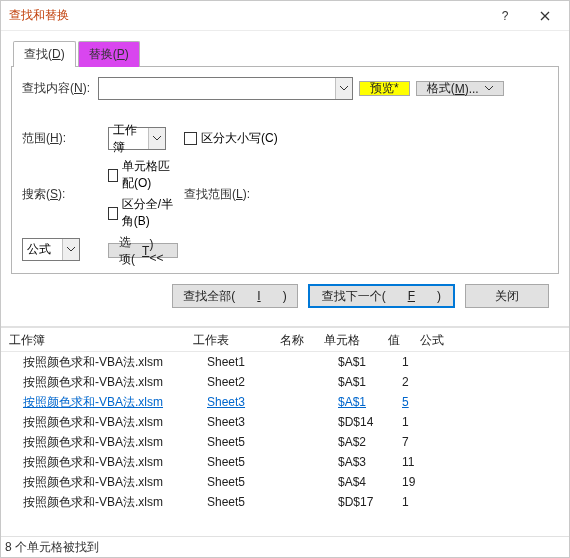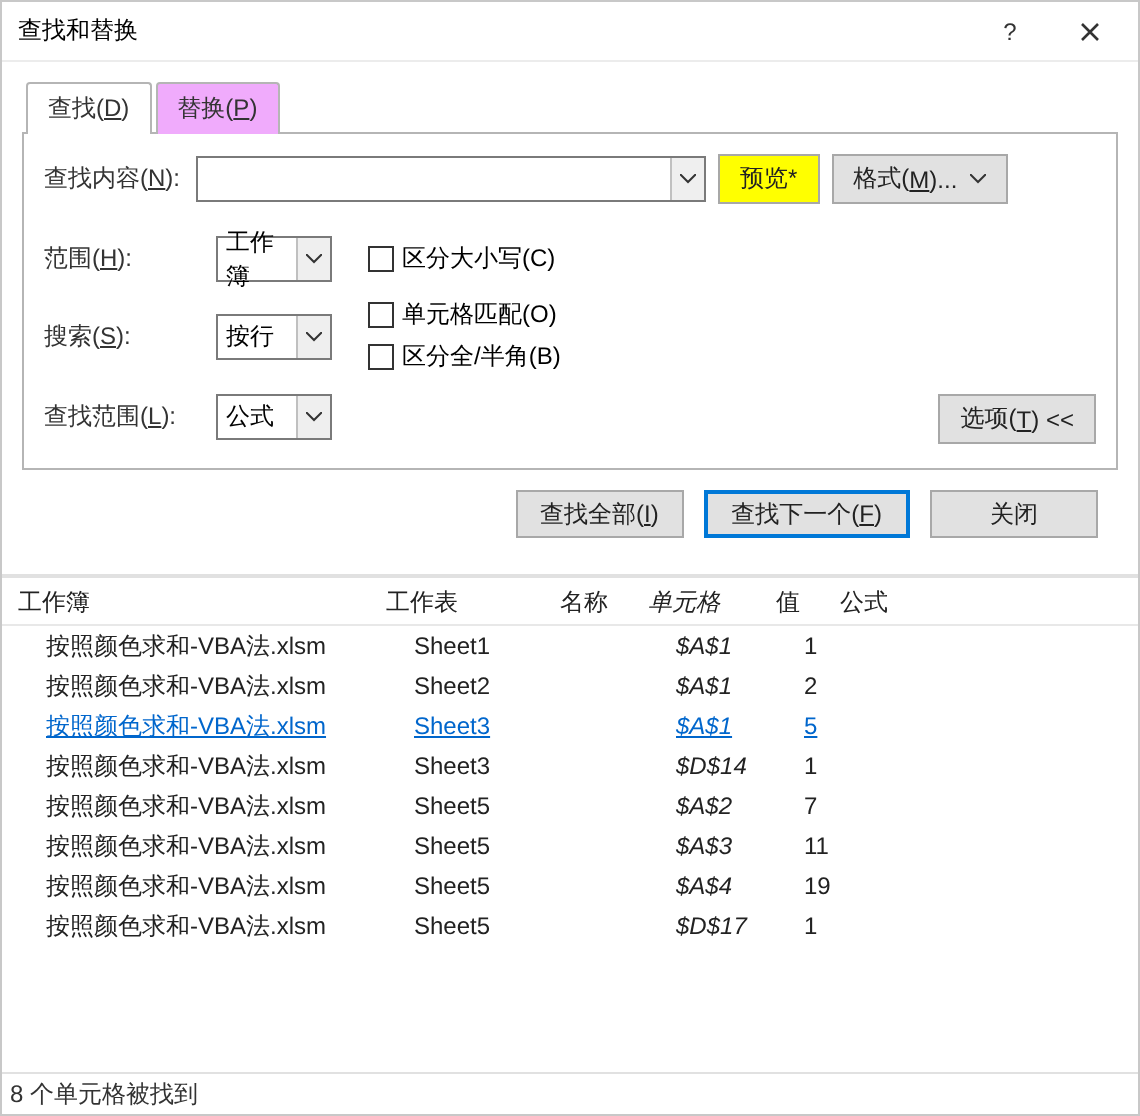--- a/index.html
+++ b/index.html
@@ -1,68 +1,68 @@
 <!DOCTYPE html>
 <html><head>
 <meta charset="utf-8">
 <style>
   * { box-sizing: border-box; margin: 0; padding: 0; font-family: "Microsoft YaHei", "SimSun", Arial, sans-serif; font-size: 12px; }
   html, body { width: 570px; height: 558px; background: #fff; overflow: hidden; }
   .dialog { width: 570px; height: 558px; border: 1px solid #c8c8c8; background: #fff; display: flex; flex-direction: column; }
   .titlebar { height: 30px; background: #fff; border-bottom: 1px solid #ececec; display: flex; align-items: center; padding: 0 4px 0 8px; }
-  .titlebar .title { flex: 1; color: #000000; }
+  .titlebar .title { flex: 1; color: #c2410c; }
   .titlebar .sysbtn { width: 40px; height: 26px; display: flex; align-items: center; justify-content: center; color: #333; cursor: default; }
   .upper { padding: 8px 10px 8px 10px; border-bottom: 1px solid #e1e1e1; }
   .tabs { position: relative; height: 28px; border-bottom: 1px solid #b5b5b5; display: flex; align-items: flex-end; gap: 2px; padding-left: 2px; }
-  .tab { border: 1px solid #b5b5b5; border-bottom: none; background: #f0abfc; padding: 4px 10px 4px 10px; border-radius: 2px 2px 0 0; cursor: default; margin-bottom: -1px; color: #333; }
+  .tab { border: 1px solid #b5b5b5; border-bottom: none; background: #d946ef; padding: 4px 10px 4px 10px; border-radius: 2px 2px 0 0; cursor: default; margin-bottom: -1px; color: #333; }
   .tab.active { background: #fff; text-align: center; }
   .tab .mn { text-decoration: underline; }
   .panel { border: 1px solid #b5b5b5; border-top: none; padding: 10px 10px 12px 10px; }
   
   .row { display: flex; align-items: center; gap: 6px; margin-bottom: 8px; }
   .lbl { width: 70px; color: #333; }
   .lbl .mn { text-decoration: underline; }
   .combo { height: 23px; border: 1px solid #7a7a7a; background: #fff; display: flex; align-items: stretch; }
   .combo.big { flex: 1; max-width: 255px; }
   .combo.small { width: 58px; }
   .combo .txt { flex: 1; padding: 0 4px; display: flex; align-items: center; }
   .combo .dd { width: 17px; border-left: 1px solid #c0c0c0; background: #efefef; display: flex; align-items: center; justify-content: center; }
   .dd svg { width: 8px; height: 5px; }
   
-  .btn { height: 25px; border: 1px solid #a8a8a8; background: #e1e1e1; padding: 0 10px; display: inline-flex; align-items: center; justify-content: center; cursor: default; color: #222; }
+  .btn { height: 15px; border: 1px solid #a8a8a8; background: #e1e1e1; padding: 0 10px; display: inline-flex; align-items: center; justify-content: center; cursor: default; color: #222; }
   .btn .mn { text-decoration: underline; }
   .btn.preview { background: #ffff00; }
   .btn.fmt { min-width: 70px; }
   .btn .dd-in { margin-left: 6px; width: 8px; height: 5px; }
   .btn.opt { float: right; }
   .btn.primary { border: 2px solid #0078d7; padding: 0 12px; }
   
-  .grid { display: grid; grid-template-columns: 80px 70px auto; row-gap: 8px; column-gap: 6px; align-items: center; margin-top: 16px; }
+  .grid { display: grid; grid-template-columns: 80px 70px auto; row-gap: 8px; column-gap: 6px; align-items: center; margin-top: 27px; }
   .chkcol { display: flex; flex-direction: column; gap: 4px; }
   .chkrow { display: flex; align-items: center; gap: 4px; }
   .chkbox { width: 13px; height: 13px; border: 1px solid #333; background: #fff; }
   
   .optrow { margin-top: 2px; display: flex; }
   .optrow .btn.opt { margin-left: auto; }
   
   .actionbar { padding: 10px 10px 10px 10px; display: flex; gap: 10px; justify-content: flex-end; }
-  .actionbar .btn { height: 24px; min-width: 84px; }
+  .actionbar .btn { height: 24px; min-width: 84px; gap: 22px; }
   
   .results { flex: 1; overflow: hidden; border-top: 1px solid #e1e1e1; display: flex; flex-direction: column; }
   .res-head { display: flex; padding: 4px 8px 2px 8px; color: #222; }
   .res-head > div { padding-right: 8px; }
   .res-body { flex: 1; overflow-y: auto; border-top: 1px solid #e8e8e8; border-bottom: 1px solid #e1e1e1; }
   .res-row { display: flex; padding: 1px 8px 1px 22px; color: #222; line-height: 18px; }
   .res-row > div { padding-right: 8px; white-space: nowrap; }
   .link { color: #0066cc; text-decoration: underline; }
   
   .c-wb   { width: 184px; }
   .c-sh   { width:  60px; }
   .c-nm   { width:  44px; margin-left: 27px; }
-  .c-cell { width:  64px; font-style: italic; }
+  .c-cell { width:  64px; }
   .c-val  { width:  32px; }
   .c-fm   { flex: 1; }
 
   .statusbar { height: 20px; padding: 2px 4px; color: #333; }
   
   .clearfix::after { content: ""; display: table; clear: both; }
 </style>
 </head>
 <body>
 
@@ -124,28 +124,20 @@
                 <path d="M0 0 L4 4 L8 0" fill="none" stroke="#333"></path>
               </svg>
             </div>
         </div>
         <div class="chkrow">
           <div class="chkbox"></div>
           <span><span>区分大小写(</span><span class="mn">C</span><span>)</span></span>
         </div>
 
         <div class="lbl"><span>搜索(</span><span class="mn">S</span><span>):</span></div>
-        <div class="combo small">
-          <div class="txt">按行</div>
-          <div class="dd">
-              <svg viewBox="0 0 8 5">
-                <path d="M0 0 L4 4 L8 0" fill="none" stroke="#333"></path>
-              </svg>
-            </div>
-        </div>
         <div class="chkcol">
           <div class="chkrow">
             <div class="chkbox"></div>
             <span><span>单元格匹配(</span><span class="mn">O</span><span>)</span></span>
           </div>
           <div class="chkrow">
             <div class="chkbox"></div>
             <span><span>区分全/半角(</span><span class="mn">B</span><span>)</span></span>
           </div>
         </div>

